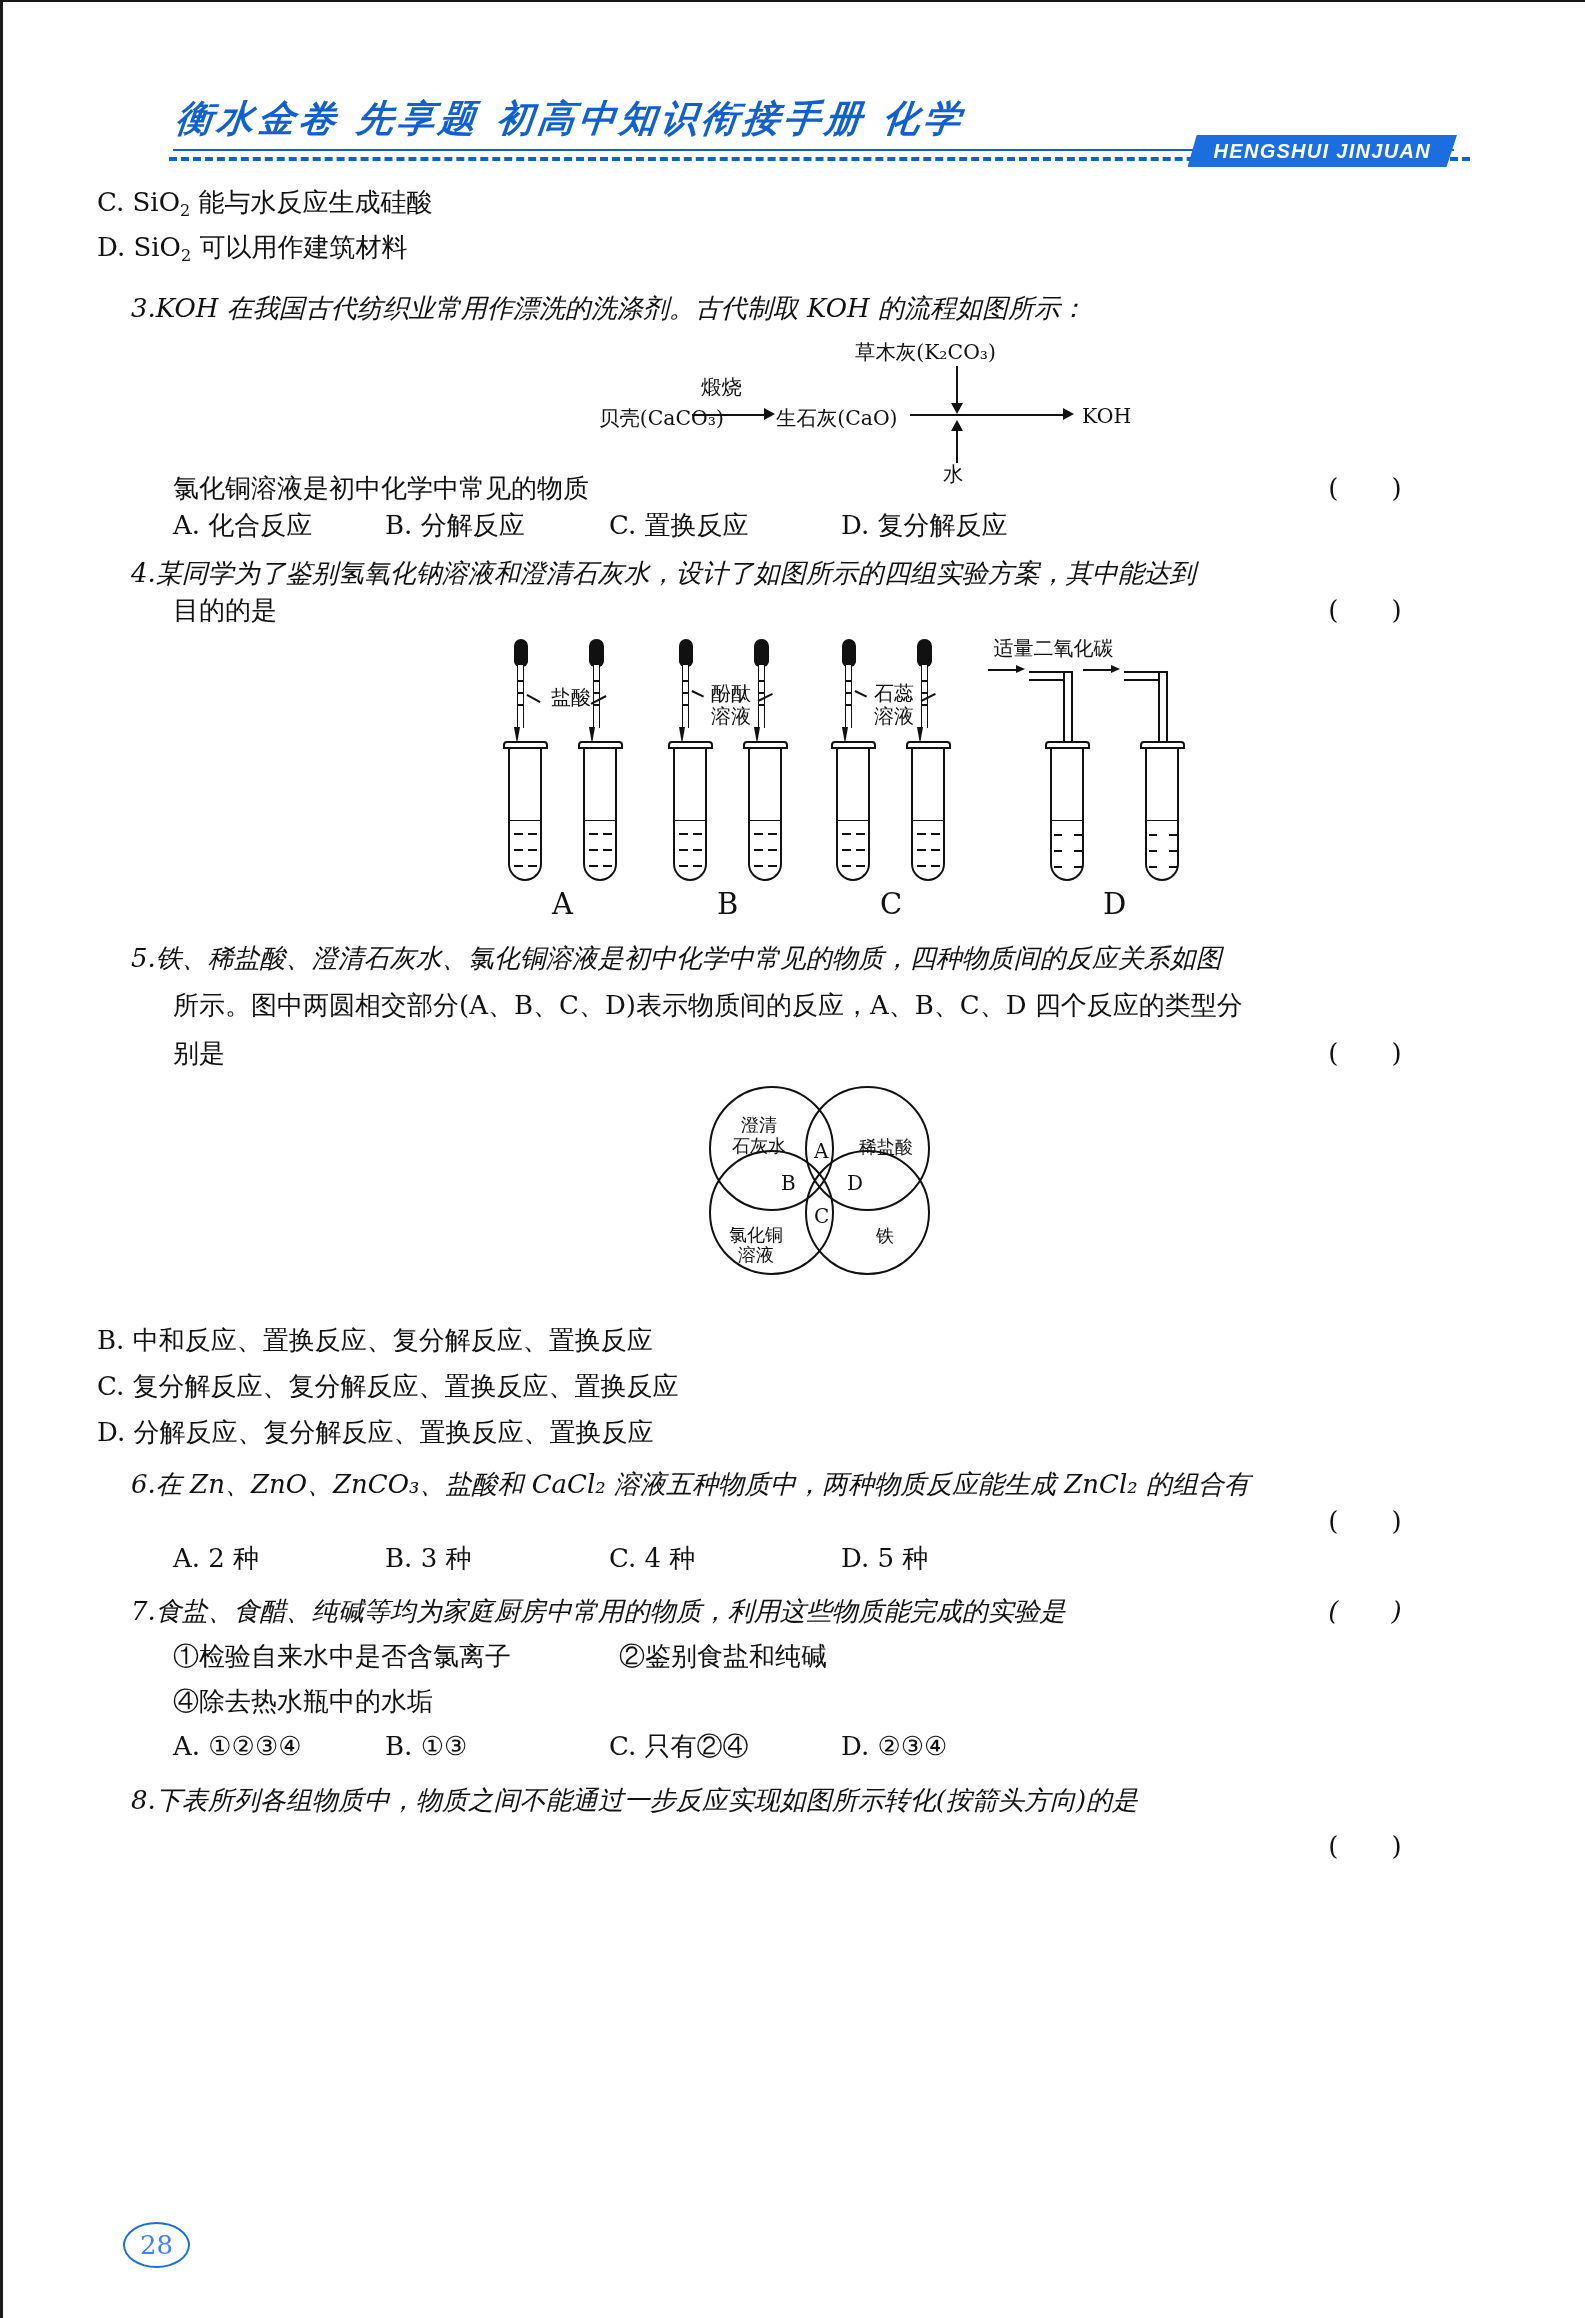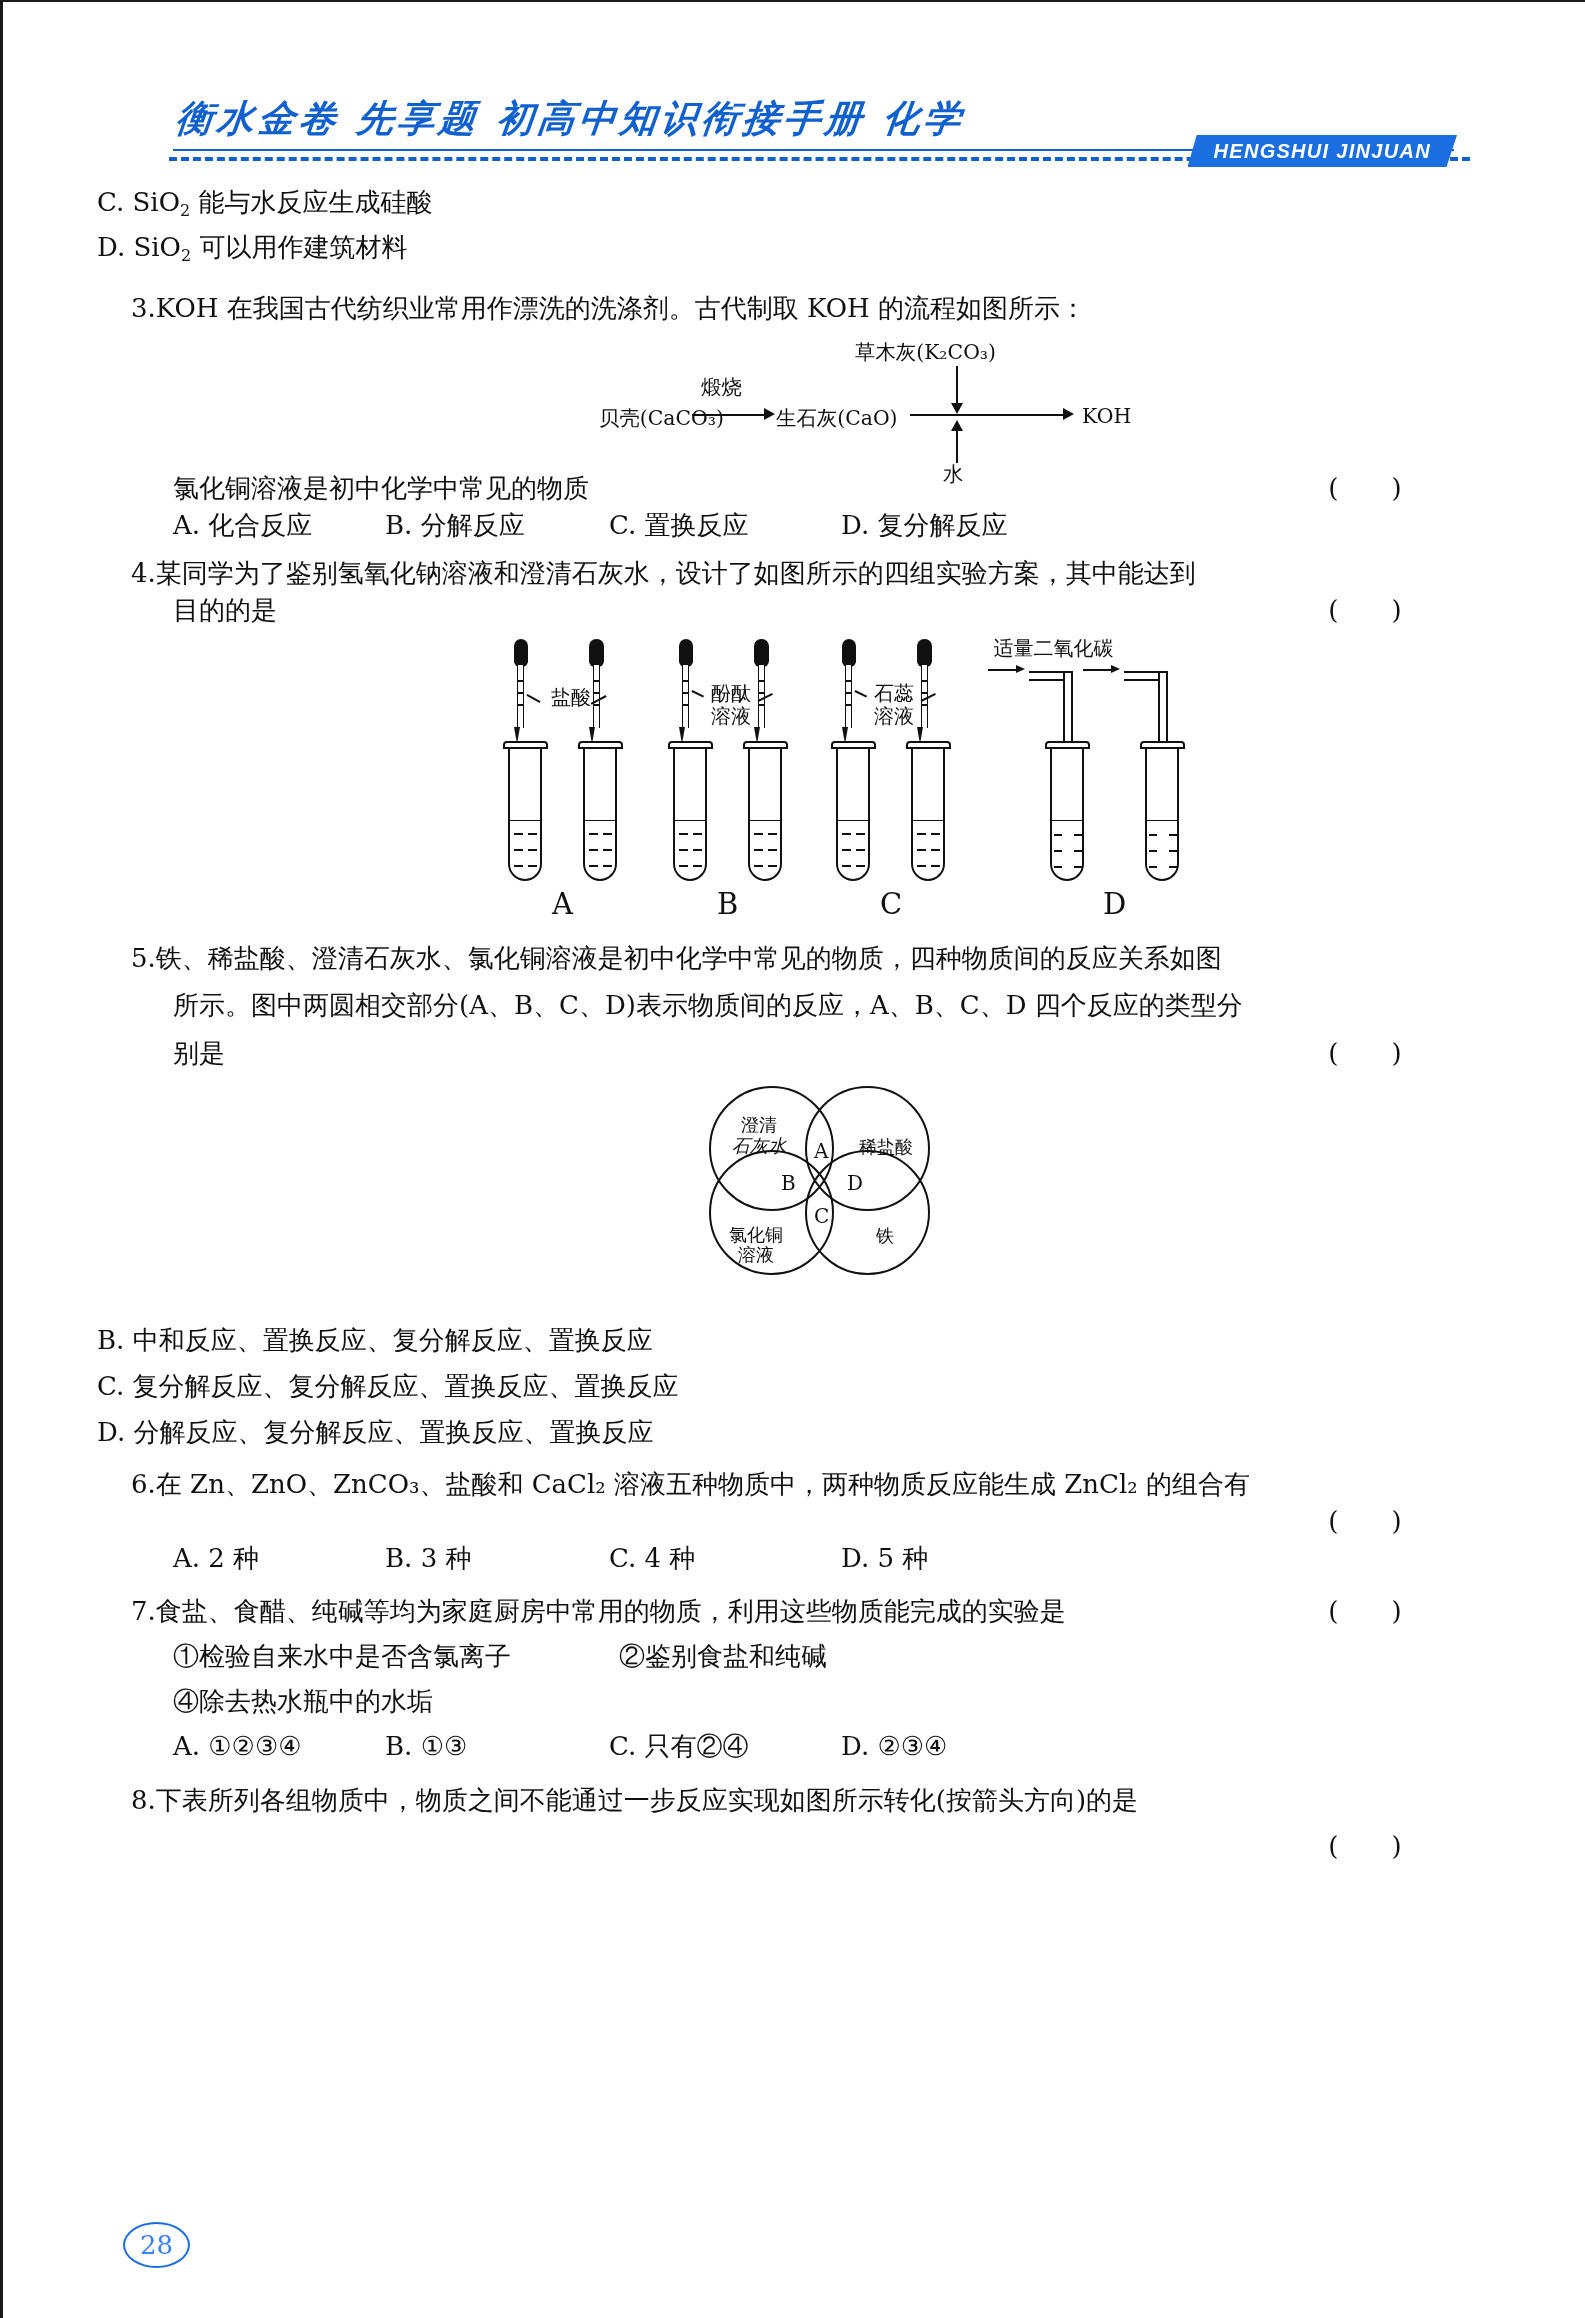--- a/index.html
+++ b/index.html
@@ -60,21 +60,21 @@
   .content{
     position:absolute;left:0;right:0;top:182px;
   }
   .line{
     position:relative;
     font-size:26px;
     line-height:37px;
     white-space:nowrap;
   }
   .opt-indent{ padding-left:94px; }
-  .q-indent{ padding-left:128px; }
+  .q-indent{ padding-left:128px;font-style:italic; }
   .q-cont{ padding-left:170px; }
   sub{font-size:0.62em;vertical-align:-0.28em;}
   .paren{
     position:absolute;right:162px;top:0;
     font-size:26px;letter-spacing:22.4px;
   }
   .optrow{
     position:relative;
     padding-left:170px;
     font-size:26px;line-height:37px;white-space:nowrap;
@@ -461,21 +461,21 @@
       <span class="paren">(      )</span>
     </div>
 
     <div class="venn">
       <div class="circle" style="left:706px;top:14.5px;width:125px;height:125px;"></div>
       <div class="circle" style="left:802px;top:14.5px;width:125px;height:125px;"></div>
       <div class="circle" style="left:706px;top:78px;width:125px;height:125px;"></div>
       <div class="circle" style="left:802px;top:78px;width:125px;height:125px;"></div>
 
       <div class="vlabel" style="left:713px;top:43px;width:86px;">澄清</div>
-      <div class="vlabel" style="left:713px;top:64px;width:86px;font-style:italic;">石灰水</div>
+      <div class="vlabel" style="left:713px;top:64px;width:86px;">石灰水</div>
 
       <div class="vlabel" style="left:840px;top:65px;width:86px;">稀盐酸</div>
 
       <div class="vlabel" style="left:710px;top:153px;width:86px;">氯化铜</div>
       <div class="vlabel" style="left:710px;top:173px;width:86px;">溶液</div>
 
       <div class="vlabel" style="left:846px;top:154px;width:72px;">铁</div>
 
       <div class="vint" style="left:811px;top:67px;">A</div>
       <div class="vint" style="left:778px;top:99px;">B</div>

